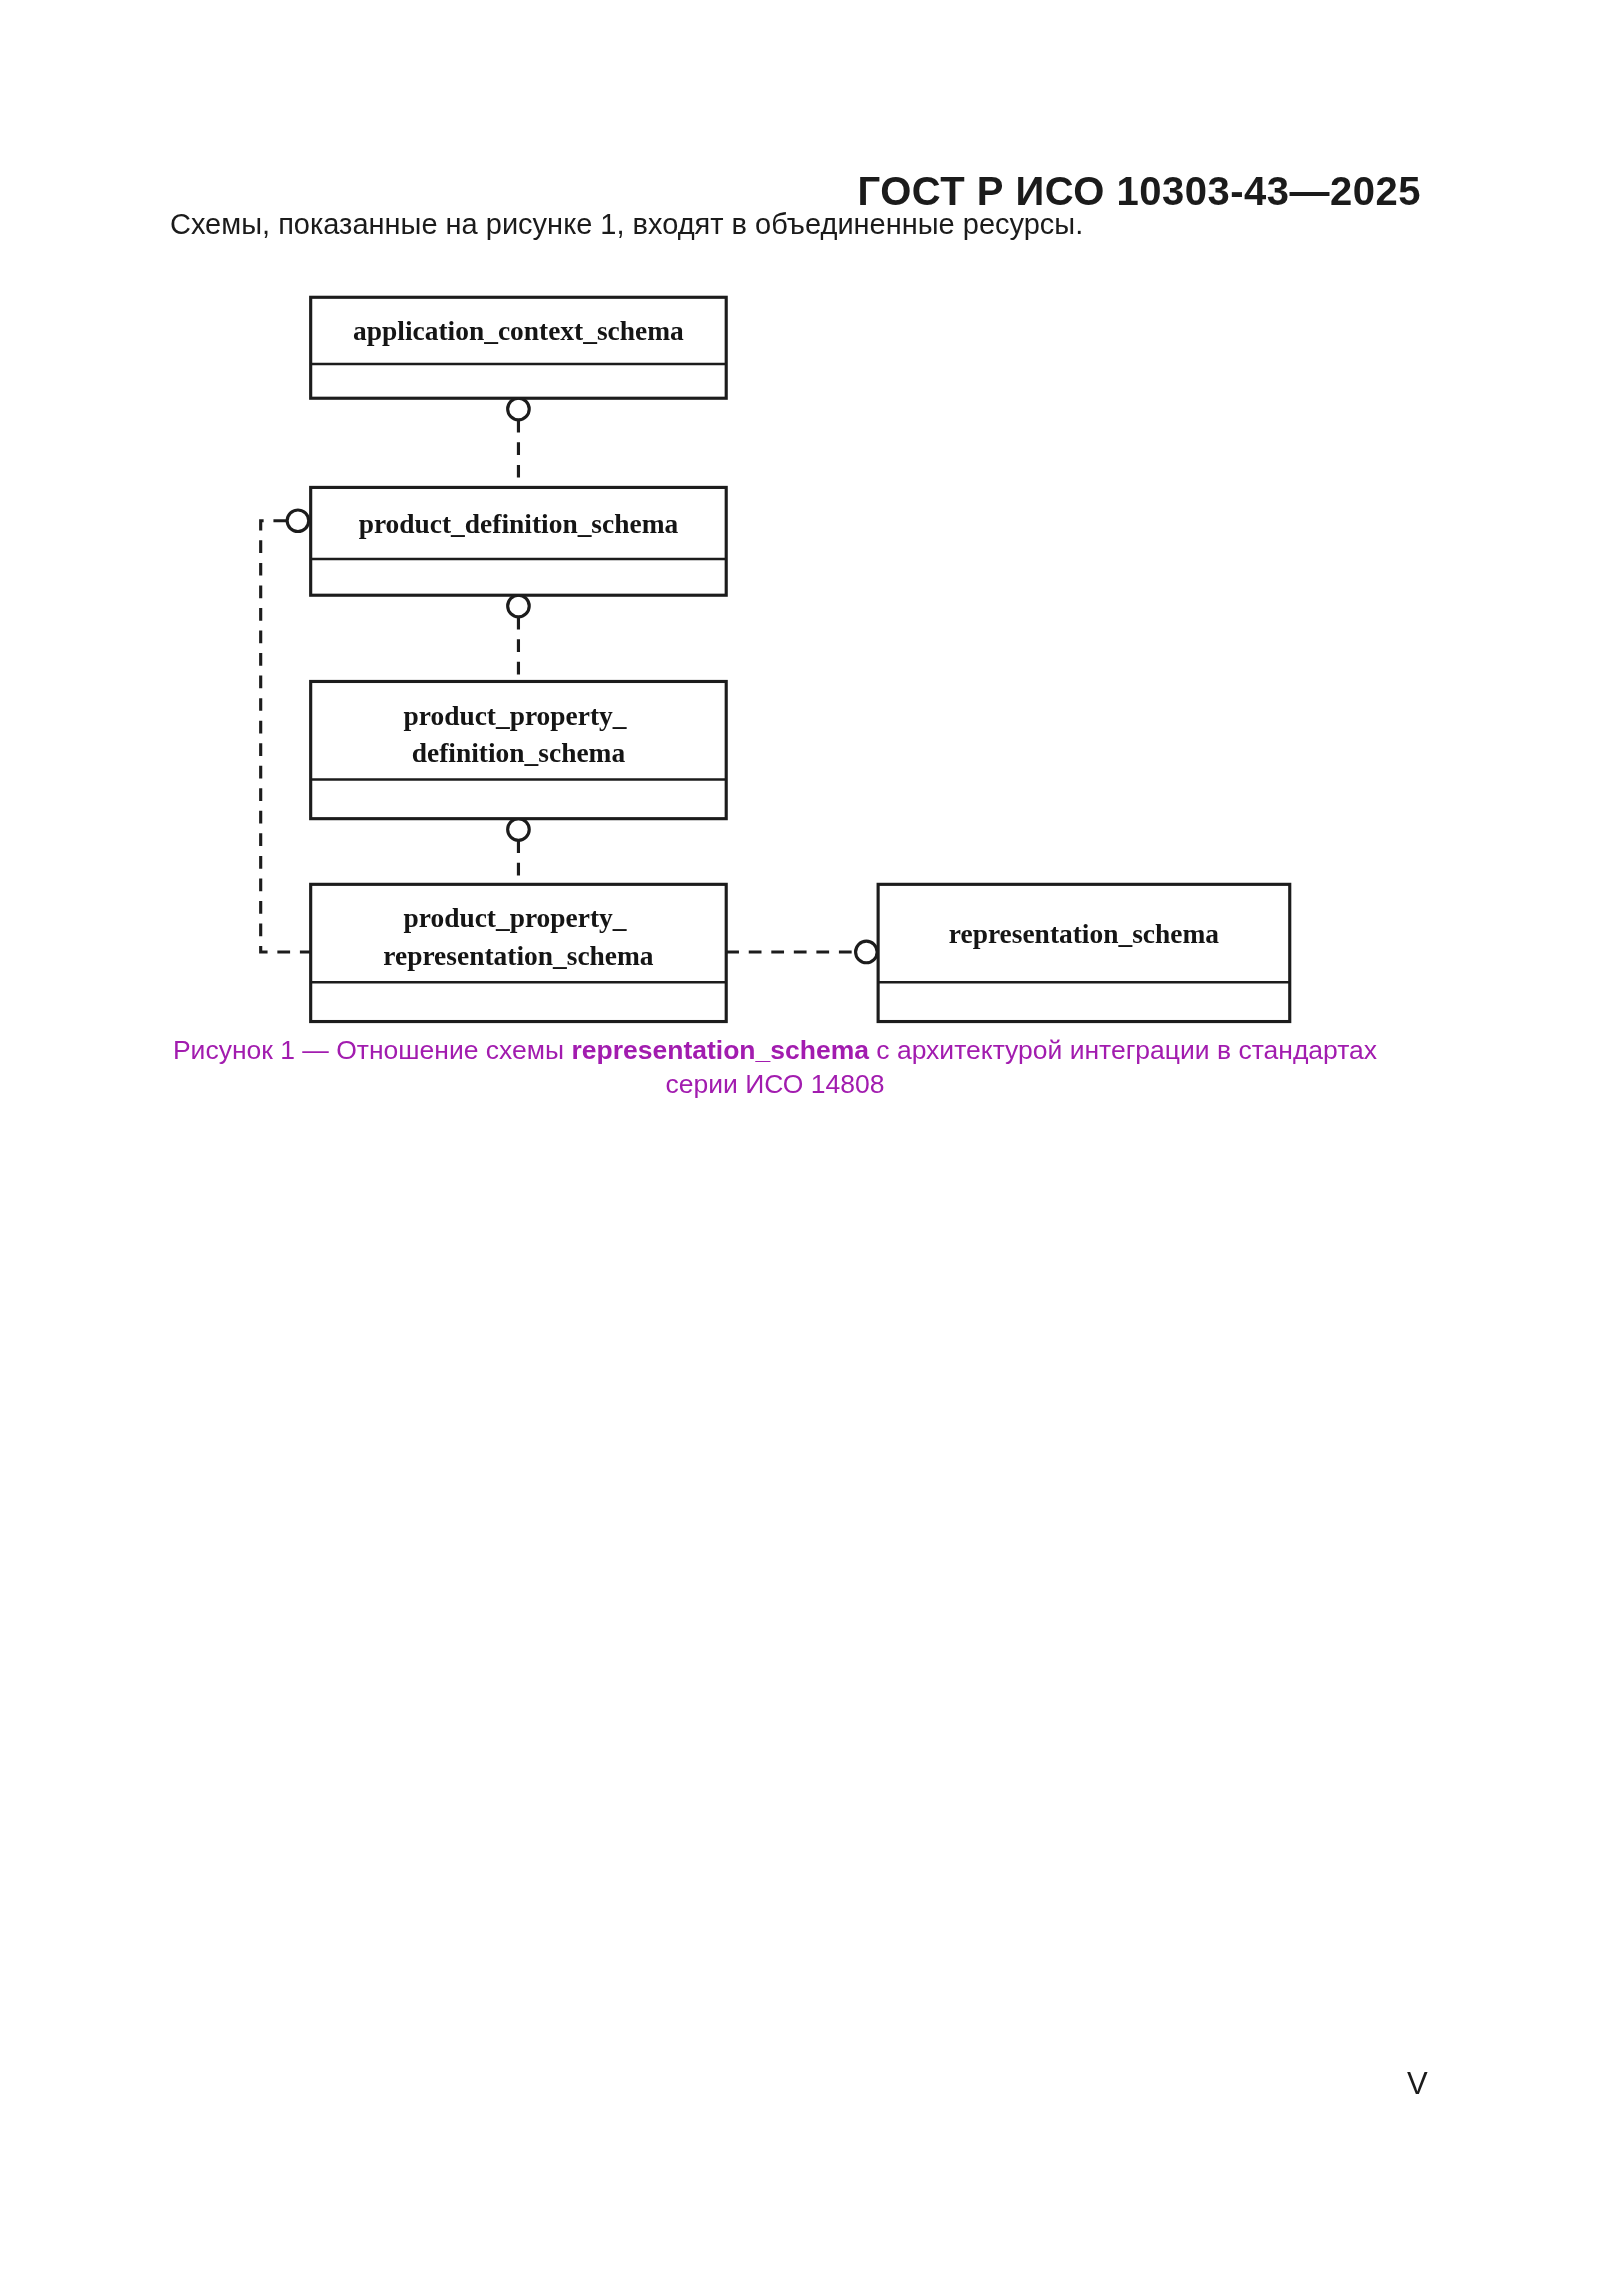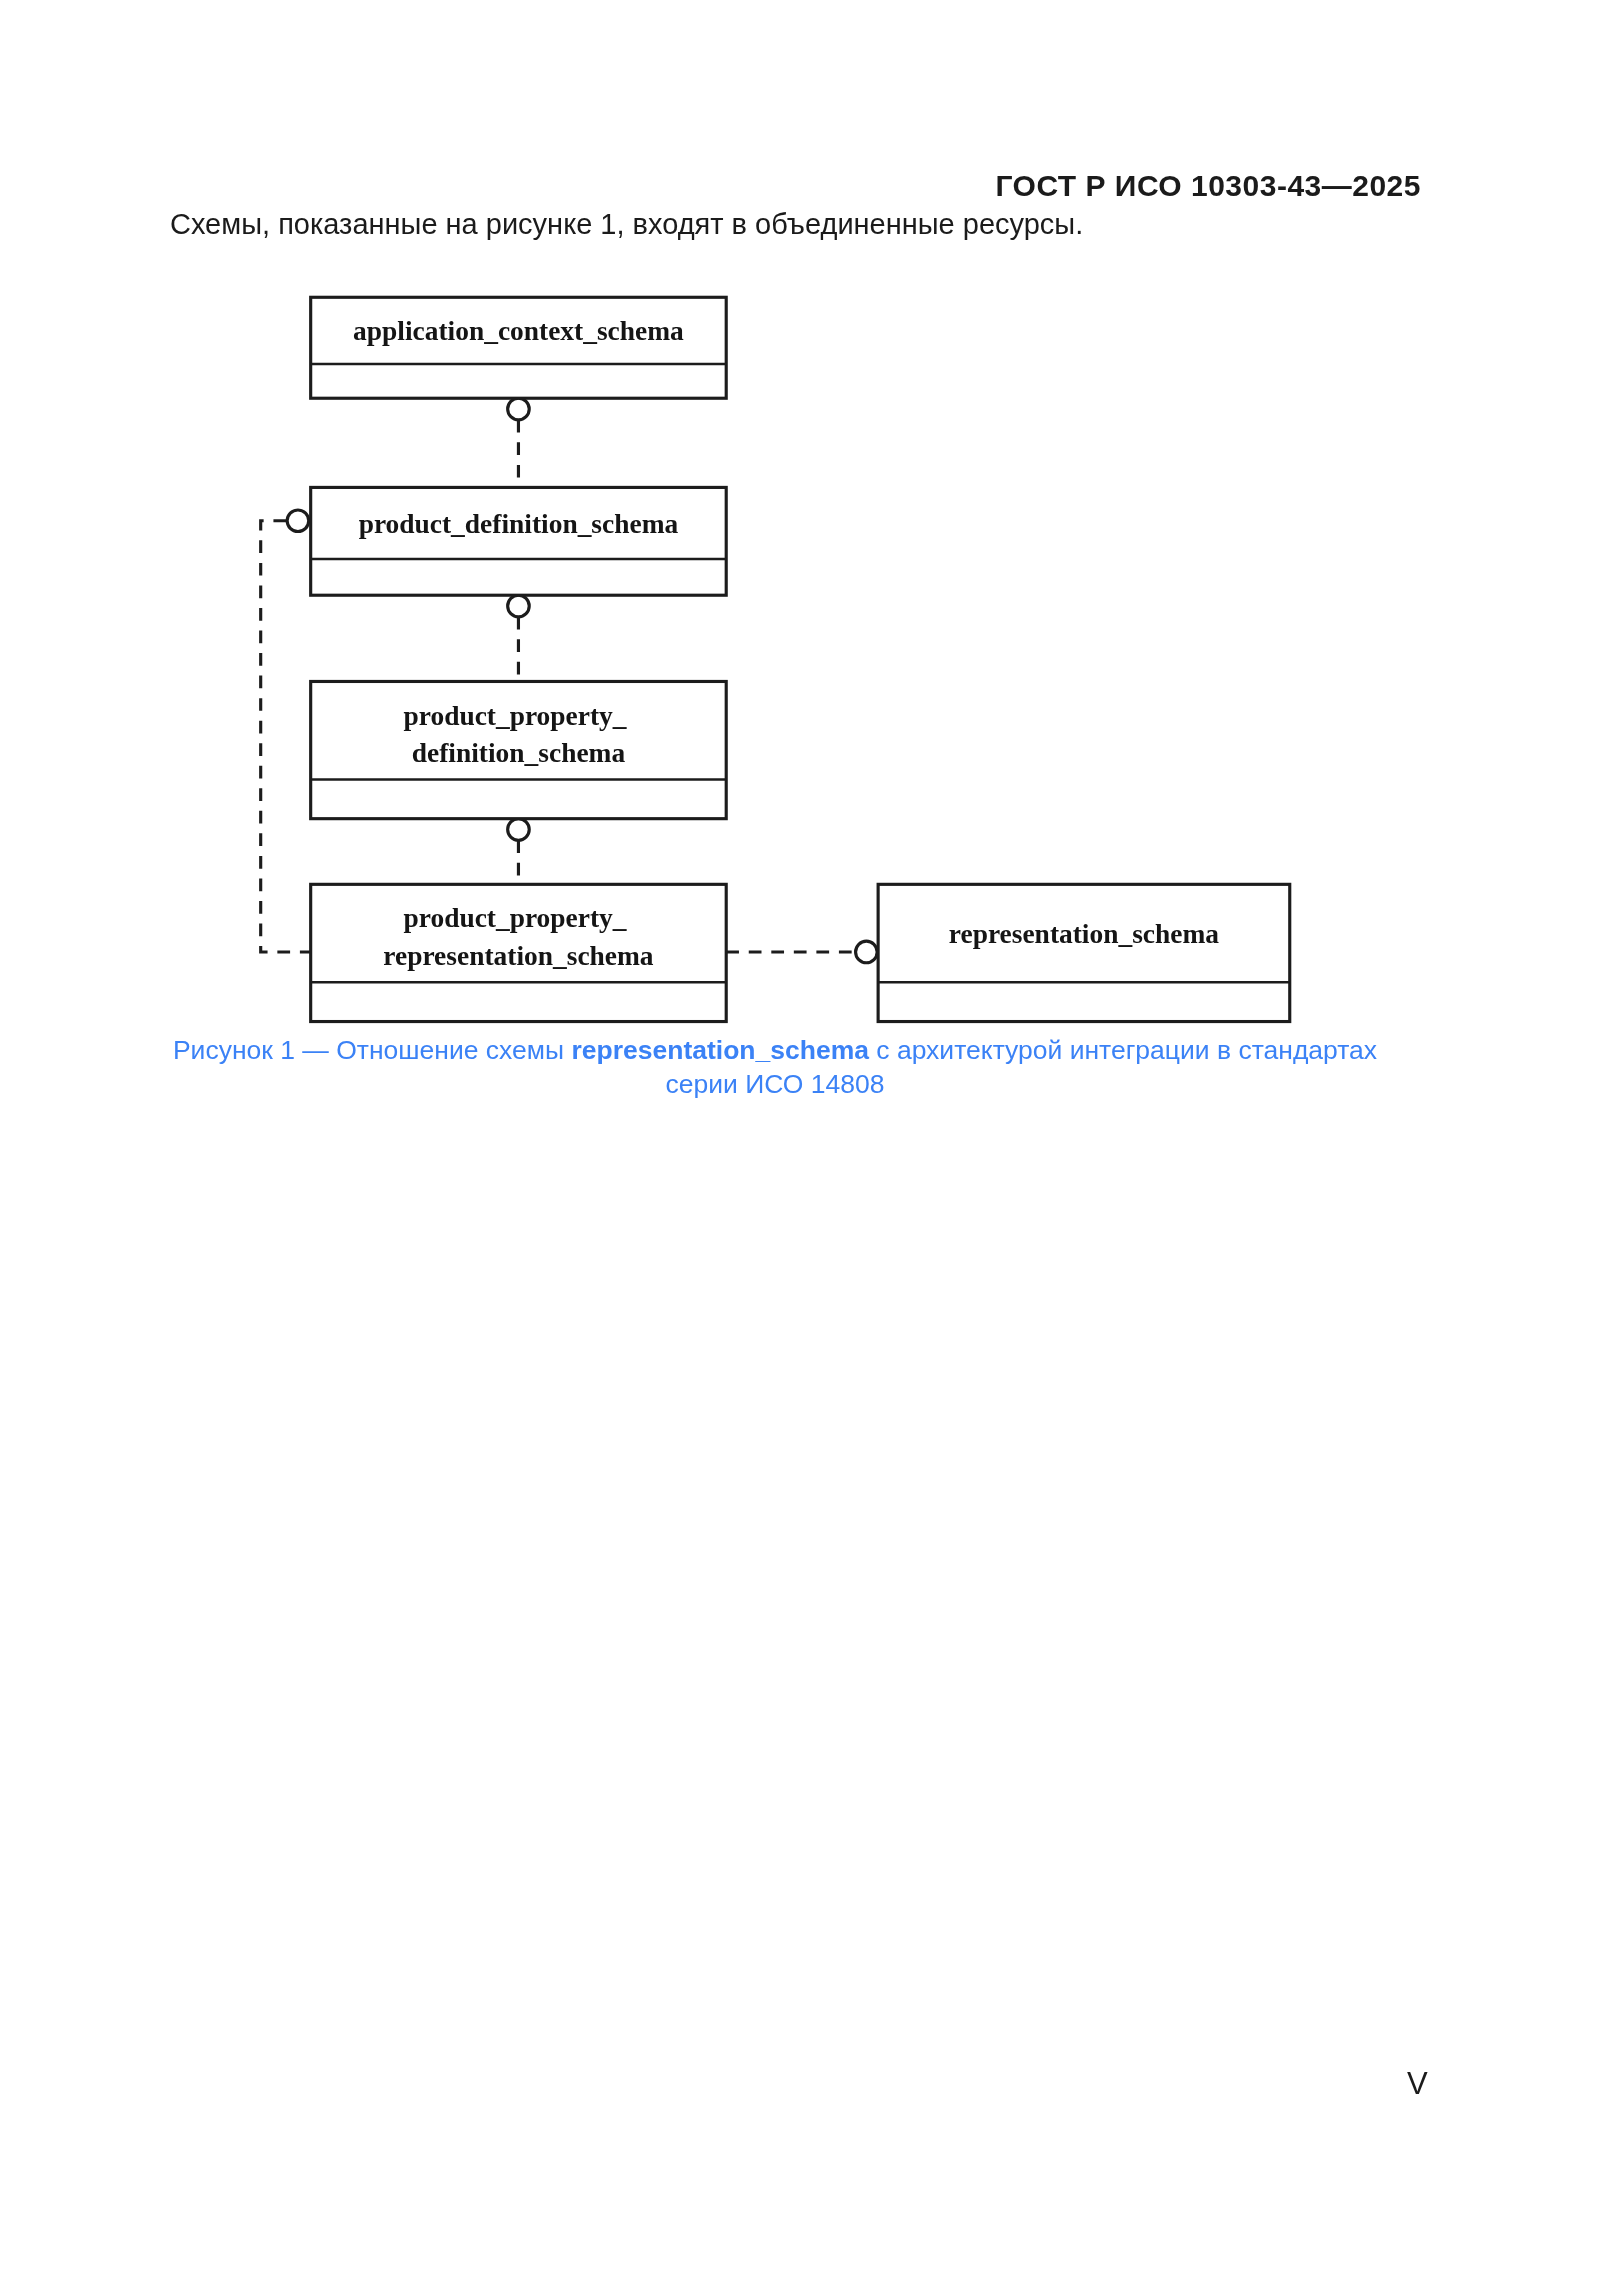--- a/index.html
+++ b/index.html
@@ -11,21 +11,21 @@
     width: 1621px;
     height: 2293px;
     position: relative;
     font-family: "Liberation Sans", sans-serif;
     color: #1b1b1b;
   }
   .doc-header {
     position: absolute;
     top: 169px;
     right: 200px;
-    font-size: 30px;
+    font-size: 40px;
     font-weight: bold;
     letter-spacing: 0.5px;
     white-space: nowrap;
     text-align: center;
   }
   .intro-paragraph {
     position: absolute;
     top: 208px;
     left: 170px;
     font-size: 29px;
@@ -64,21 +64,21 @@
     stroke-width: 3.2;
   }
   .figure-caption {
     position: absolute;
     top: 1033px;
     left: 121px;
     width: 1308px;
     text-align: center;
     font-size: 26.5px;
     line-height: 34px;
-    color: #3b82f6;
+    color: #a21caf;
   }
   .figure-caption b { font-weight: bold; }
   .page-number {
     position: absolute;
     top: 2066px;
     left: 1407px;
     font-size: 31px;
   }
 </style>
 </head>

